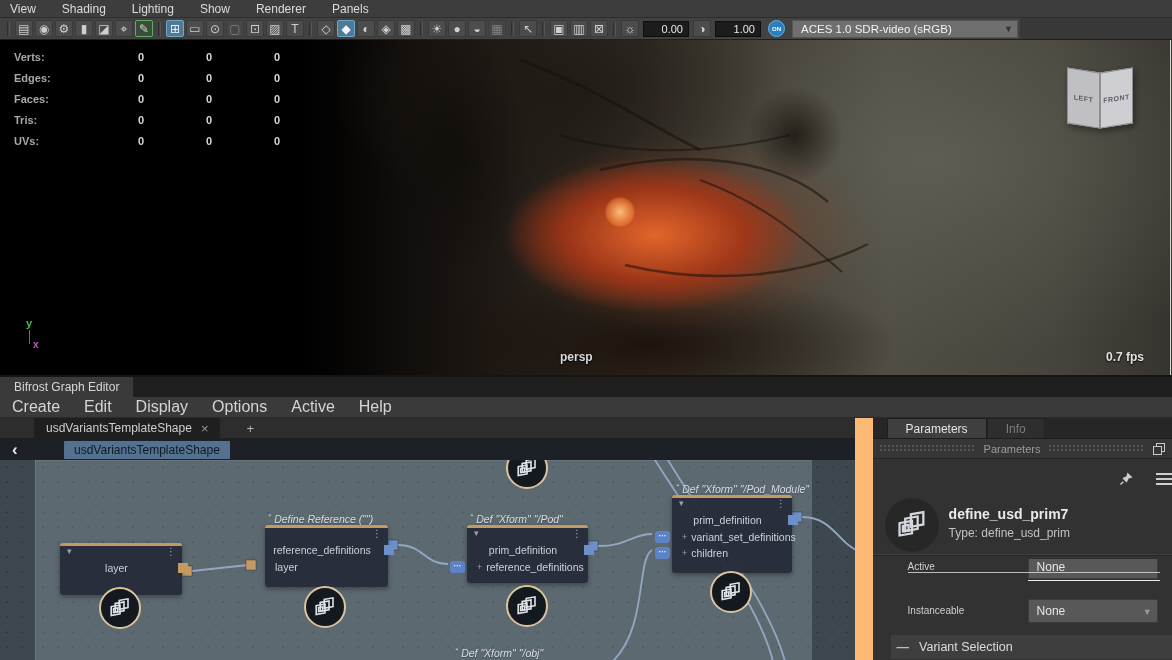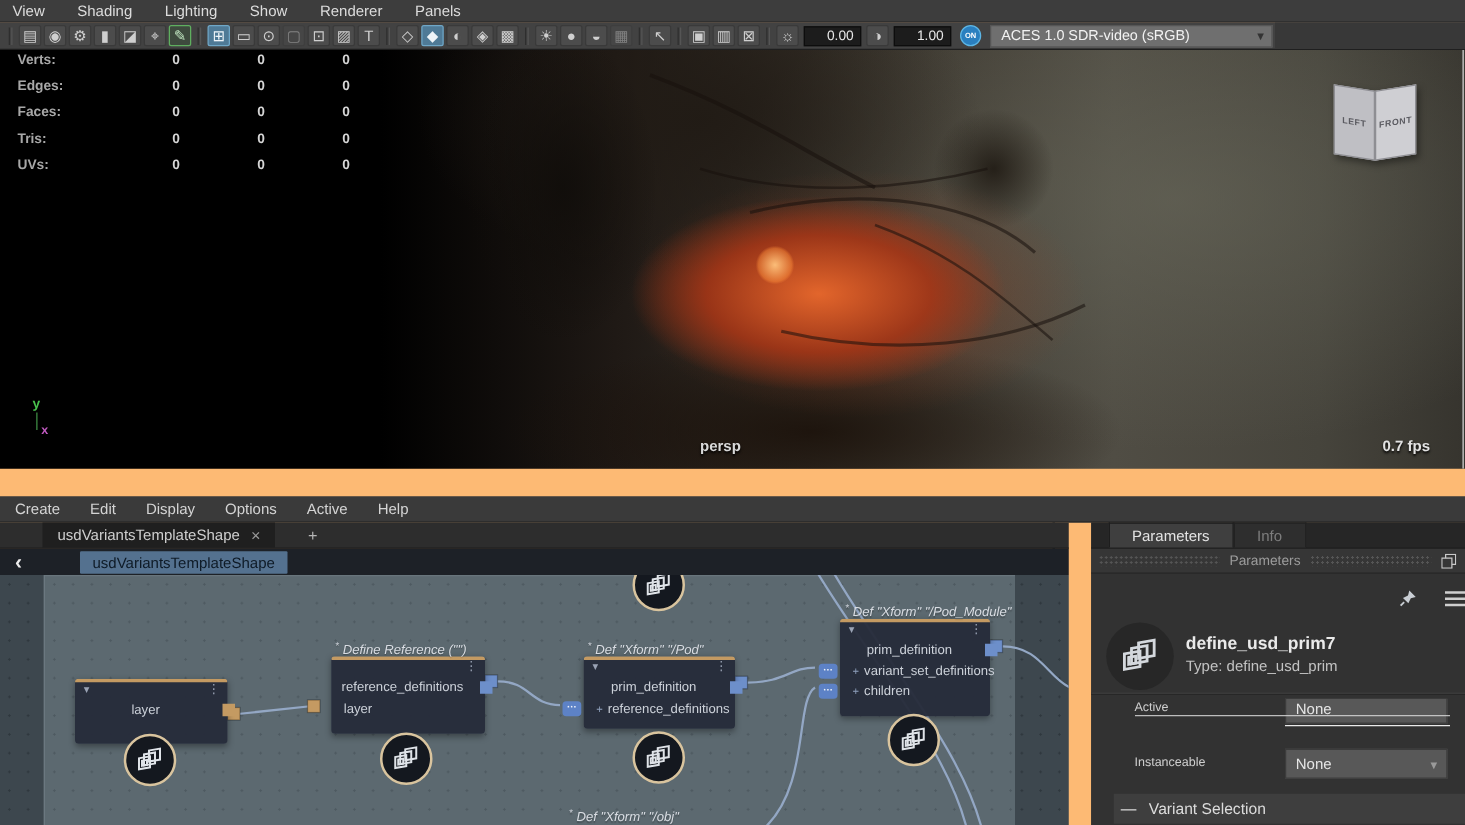--- a/index.html
+++ b/index.html
@@ -34,21 +34,21 @@
       radial-gradient(150px 78px at 655px 195px, rgba(233,104,44,.95), rgba(168,54,22,.85) 60%, rgba(120,35,12,0) 100%),
       radial-gradient(245px 132px at 685px 195px, rgba(148,60,28,.6), rgba(0,0,0,0) 75%),
       radial-gradient(95px 155px at 450px 110px, rgba(16,13,10,.9), rgba(0,0,0,0) 80%),
       radial-gradient(265px 150px at 560px 55px, rgba(33,27,21,.95), rgba(0,0,0,0) 85%),
       radial-gradient(48px 48px at 795px 95px, rgba(22,16,10,.75), rgba(0,0,0,0) 100%),
       radial-gradient(310px 92px at 650px 305px, rgba(26,16,9,.85), rgba(0,0,0,0) 80%),
       radial-gradient(430px 235px at 940px 120px, rgba(108,108,94,.55), rgba(0,0,0,0) 85%),
       linear-gradient(90deg,#000 0%,#000 26%,#1f1915 42%,#37322a 58%,#504d44 76%,#46443c 90%,#36342e 100%);}
   .cables{position:absolute;left:0;top:0;}
   .hud{position:absolute;left:14px;top:2px;}
-  .hud-row{display:flex;height:21px;align-items:flex-start;}
+  .hud-row{display:flex;height:21px;align-items:flex-end;}
   .hud-row .lab{width:62px;font-size:11px;font-weight:bold;color:#a8a8a8;}
   .hud-row .val{width:68px;text-align:right;font-size:11px;font-weight:bold;color:#d6d6d6;}
   .viewcube{position:absolute;right:34px;top:22px;width:76px;height:76px;filter:drop-shadow(2px 3px 3px rgba(0,0,0,.4));}
   .vc-face{position:absolute;top:8px;width:33px;height:56px;background:#c7c7cb;border:1px solid #8e8e93;
     display:flex;align-items:center;justify-content:center;font-size:7px;font-weight:bold;color:#5a5a60;letter-spacing:.5px;}
   .vc-left{left:5px;transform:skewY(9deg);background:#bfbfc4;}
   .vc-front{left:38px;transform:skewY(-9deg);background:#cfcfd3;}
   .persp{position:absolute;left:560px;bottom:11px;font-size:12px;font-weight:bold;color:#d8d8d8;text-shadow:0 1px 2px #000;margin-top:10px;}
   .fps{position:absolute;right:28px;bottom:11px;font-size:12px;font-weight:bold;color:#e2e2e2;text-shadow:0 1px 2px #000;}
   .axis{position:absolute;left:20px;bottom:14px;width:40px;height:40px;}
@@ -56,21 +56,21 @@
   .axis .ax{position:absolute;left:13px;top:18px;color:#c05ac0;font-size:10px;font-weight:bold;}
   .axis .stem{position:absolute;left:9px;top:9px;width:1px;height:14px;background:#3f8f45;}
   .vp-rightline{position:absolute;right:1px;top:0;width:1px;height:335px;background:#e9e9e9;opacity:.9;}
 
   
   .bge-title-row{position:absolute;left:0;top:375px;width:1172px;height:22px;background:#1f1f1f;border-top:2px solid #151515;}
   .bge-title{display:inline-flex;align-items:center;height:100%;padding:0 14px;background:#3a3a3a;
     color:#d8d8d8;font-size:12px;}
   .bge-menu{position:absolute;left:0;top:397px;width:1172px;height:21px;background:#3a3a3a;
     display:flex;align-items:center;gap:24px;padding-left:12px;border-bottom:1px solid #2a2a2a;}
-  .bge-menu span{font-size:12px;color:#d4d4d4;}
+  .bge-menu span{font-size:16px;color:#d4d4d4;}
   .bge-main{position:absolute;left:0;top:418px;width:1172px;height:242px;display:flex;gap:29px;}
   .bge-left{position:relative;width:855px;height:242px;}
   .bge-div{width:2px;background:#1b1b1b;}
   .bge-right{position:relative;width:315px;height:242px;background:#2a2a2a;}
 
   .gtab-row{position:absolute;left:0;top:0;width:855px;height:21px;background:#2d2d2d;border-bottom:1px solid #1e1e1e;
     display:flex;align-items:center;}
   .gtab{display:flex;align-items:center;gap:9px;height:100%;margin-left:34px;padding:0 12px;background:#1f1f1f;
     color:#cfcfcf;font-size:12px;}
   .gtab .close{color:#9a9a9a;font-size:13px;}
@@ -250,20 +250,23 @@
     <div class="persp">persp</div>
     <div class="fps">0.7 fps</div>
     <div class="axis">
       <span class="ay">y</span>
       <span class="stem"></span>
       <span class="ax">x</span>
     </div>
     <div class="vp-rightline"></div>
   </div>
 
+  <div class="bge-title-row">
+    <div class="bge-title">Bifrost Graph Editor</div>
+  </div>
   <div class="bge-menu">
     <span>Create</span>
     <span>Edit</span>
     <span>Display</span>
     <span>Options</span>
     <span>Active</span>
     <span>Help</span>
   </div>
 
   <div class="bge-main">

